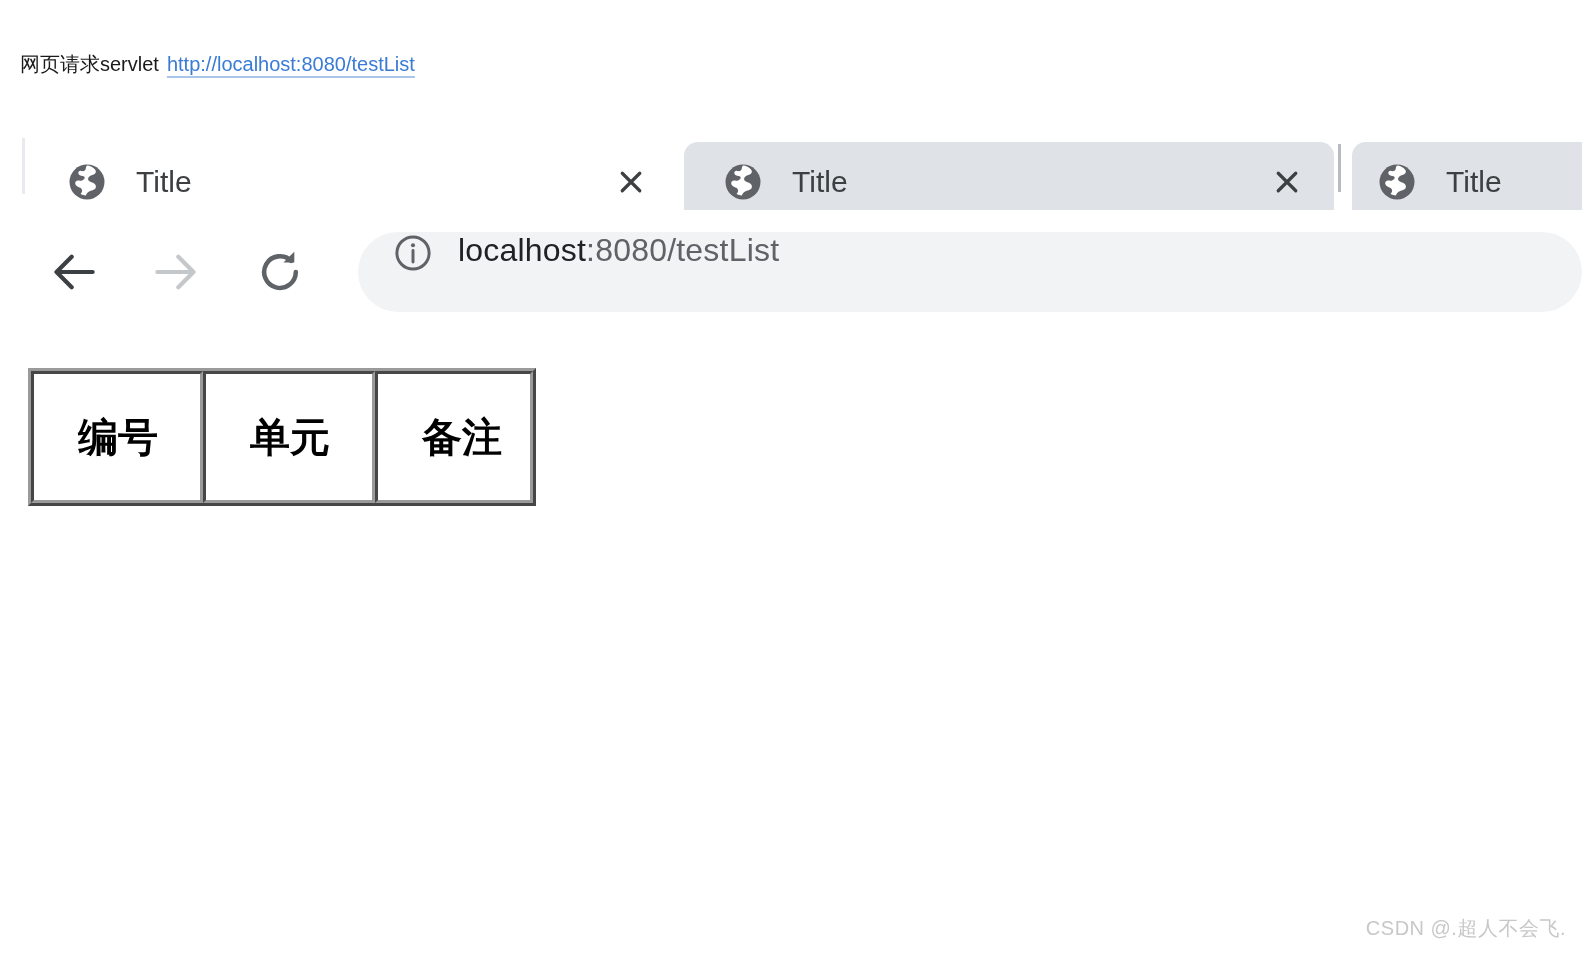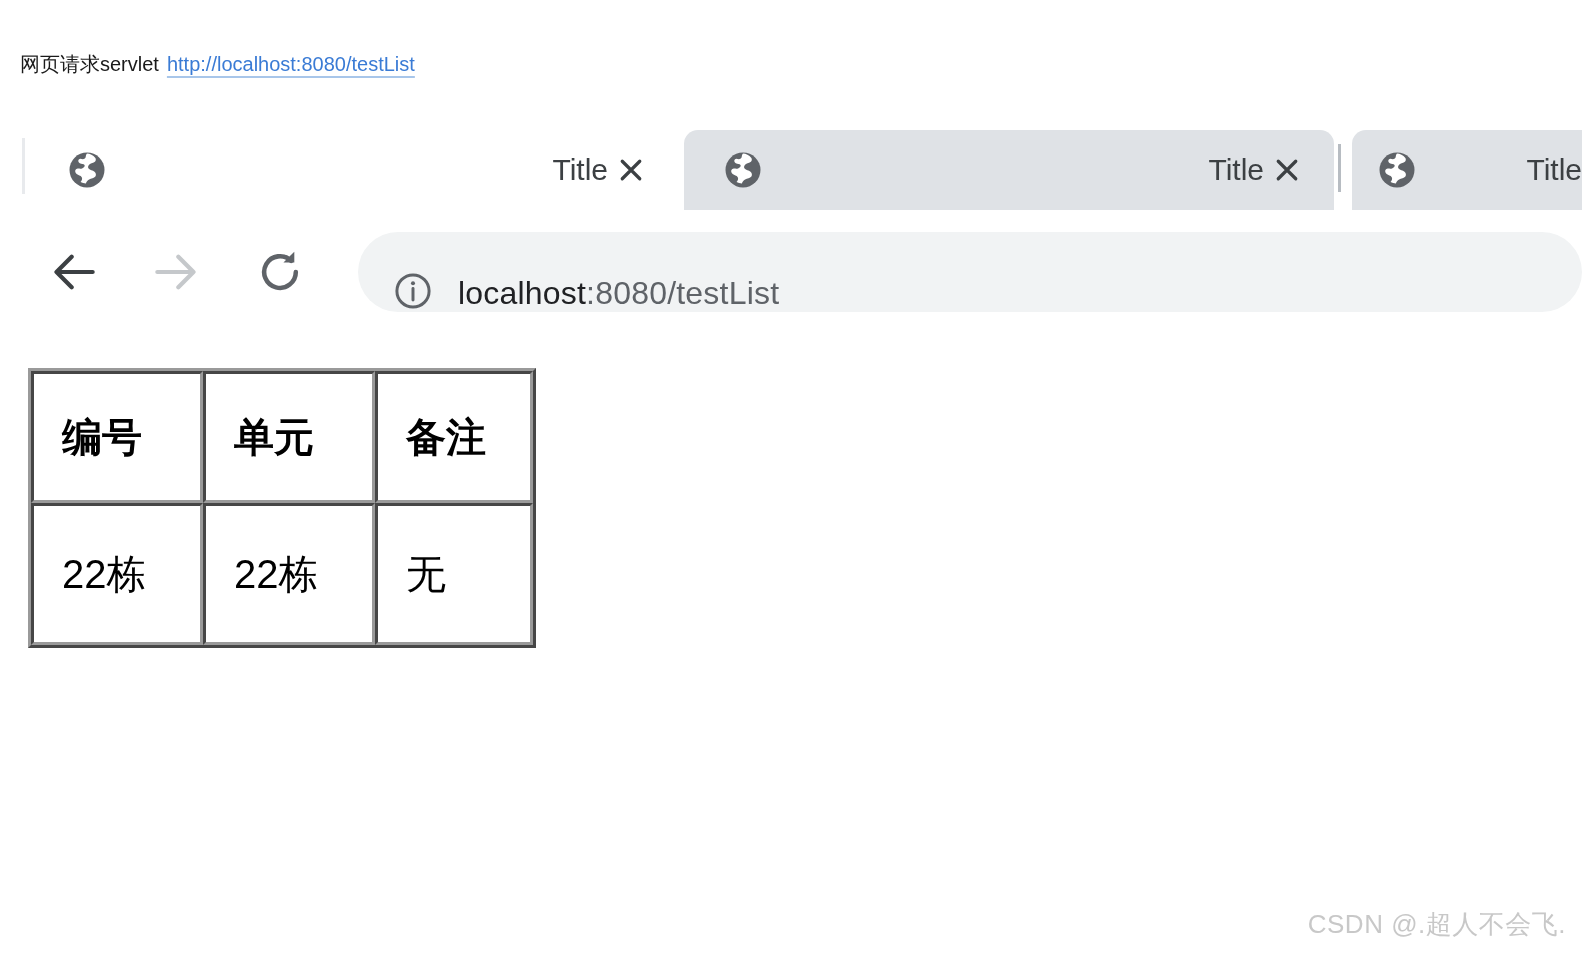--- a/index.html
+++ b/index.html
@@ -58,28 +58,27 @@
   .tab-left-divider {
     position: absolute;
     left: 22px;
     top: 20px;
     width: 3px;
     height: 56px;
     background: #e8eaed;
   }
   .tab {
     position: absolute;
-    top: 12px;
+    top: 24px;
     height: 80px;
     border-top-left-radius: 14px;
     border-top-right-radius: 14px;
     display: flex;
     align-items: center;
     box-sizing: border-box;
-    text-align: right;
   }
   .tab.active {
     background: #ffffff;
   }
   .tab.inactive {
     background: #dfe2e6;
   }
   .tab-1 { left: 28px;   width: 650px; }
   .tab-2 { left: 684px;  width: 650px; }
   .tab-3 { left: 1352px; width: 230px; border-top-right-radius: 0; }
@@ -144,21 +143,21 @@
 
   .omnibox {
     position: absolute;
     left: 358px;
     top: 22px;
     right: 0px;
     height: 80px;
     background: #f1f3f4;
     border-radius: 40px;
     display: flex;
-    align-items: flex-end;
+    align-items: flex-start;
     cursor: text;
   }
   .omnibox-icon {
     width: 42px;
     height: 42px;
     margin-left: 34px;
     flex: 0 0 auto;
   }
   .omnibox-url {
     margin-left: 24px;
@@ -209,33 +208,33 @@
   }
   table.data-table th {
     font-weight: bold;
     height: 126px;
   }
   table.data-table td {
     font-weight: normal;
     height: 136px;
   }
   .cell-inner {
-    padding: 0 16px 0 28px;
+    padding: 0 16px 0 44px;
     white-space: nowrap;
   }
   .col-1 { width: 166px; }
   .col-2 { width: 166px; }
   .col-3 { width: 152px; margin-top: 36px; }
 
   
   .watermark {
     position: absolute;
     right: 16px;
     bottom: 12px;
-    font-size: 26px;
+    font-size: 20px;
     color: #c8c8c8;
     white-space: nowrap;
     letter-spacing: 0.5px;
   }
 </style>
 </head>
 <body>
 
 <div class="doc-heading">
   <span>网页请求servlet</span><a class="hl-link" href="#">http://localhost:8080/testList</a>
@@ -327,28 +326,17 @@
         </th>
         <th class="col-2">
           <div class="cell-inner">单元</div>
         </th>
         <th class="col-3">
           <div class="cell-inner">备注</div>
         </th>
       </tr>
     </thead>
     <tbody>
-      <tr>
-        <td class="col-1">
-          <div class="cell-inner">22栋</div>
-        </td>
-        <td class="col-2">
-          <div class="cell-inner">22栋</div>
-        </td>
-        <td class="col-3">
-          <div class="cell-inner">无</div>
-        </td>
-      </tr>
     </tbody>
   </table>
 </div>
 
 <div class="watermark">CSDN @.超人不会飞.</div>
 
 </body></html>

